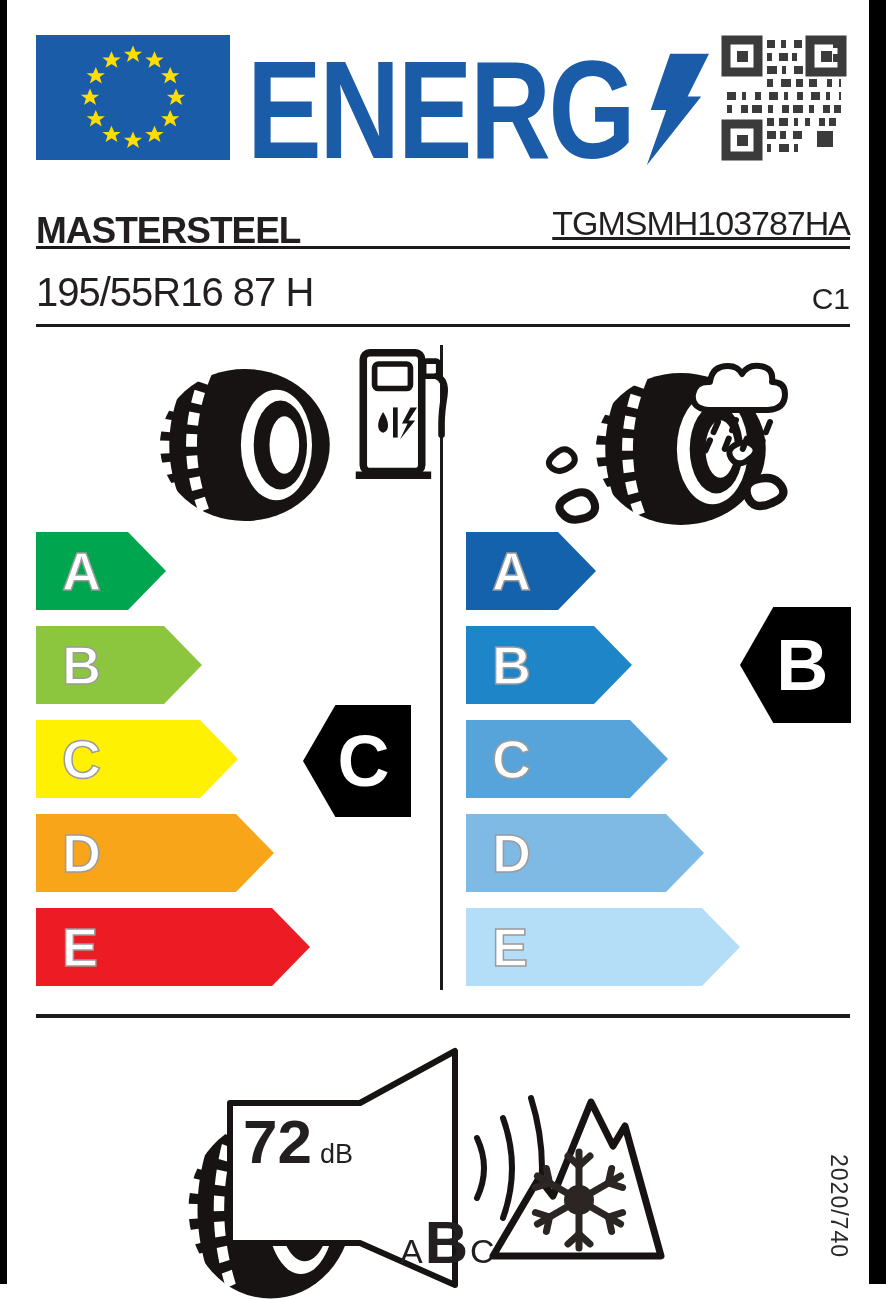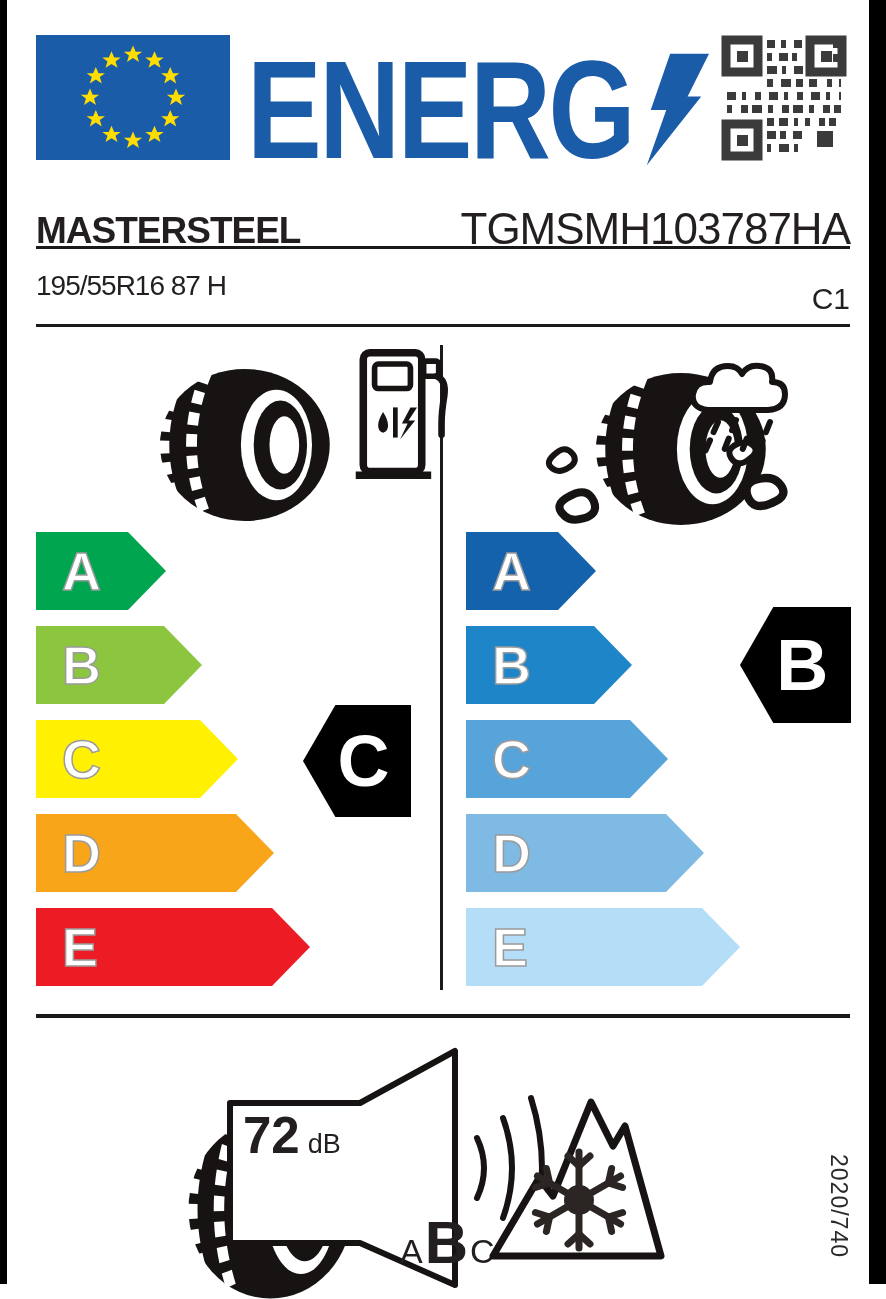--- a/index.html
+++ b/index.html
@@ -3,39 +3,39 @@
 <meta charset="utf-8">
 <style>
   html,body{margin:0;padding:0;background:#ffffff;}
   #label{position:relative;width:886px;height:1299px;background:#fff;overflow:hidden;
          font-family:"Liberation Sans","DejaVu Sans",sans-serif;color:#231f20;}
   .abs{position:absolute;}
   .border-strip{position:absolute;background:#000;}
   .hr{position:absolute;background:#1a1a1a;}
   
   .brand{font-size:37px;font-weight:bold;letter-spacing:-1px;}
-  .code{font-size:44px;font-weight:400;letter-spacing:-1px;}
-  .size-text{font-size:28px;font-weight:400;letter-spacing:-1px;}
+  .code{font-size:34px;font-weight:400;letter-spacing:-1px;text-decoration:underline;}
+  .size-text{font-size:40px;font-weight:400;letter-spacing:-1px;}
   .class-text{font-size:30px;font-weight:400;}
   
   .energ{font-size:140px;font-weight:bold;color:#1b5ca8;letter-spacing:-3px;
          transform:scaleX(0.80);transform-origin:left top;line-height:1;}
   
   .scale-arrow{position:absolute;height:78px;
     clip-path:polygon(0 0, calc(100% - 38px) 0, 100% 50%, calc(100% - 38px) 100%, 0 100%);
     filter:drop-shadow(0 0 1px #888);}
   .scale-letter{position:absolute;left:26px;top:50%;transform:translateY(-50%);
     font-size:54px;font-weight:bold;color:#fff;-webkit-text-stroke:1.5px #9b9b9b;line-height:1;}
   .rating-arrow{position:absolute;background:#000;
     clip-path:polygon(0 50%, 30% 0, 100% 0, 100% 100%, 30% 100%);}
   .rating-letter{position:absolute;left:56%;top:50%;transform:translate(-50%,-50%);
     font-size:72px;font-weight:bold;color:#fff;line-height:1;}
   
   .db-box{display:flex;align-items:baseline;gap:8px;}
-  .db-val{font-size:51px;font-weight:bold;}
+  .db-val{font-size:62px;font-weight:bold;}
   .db-unit{font-size:27px;font-weight:400;}
   .abc-row{display:flex;align-items:baseline;gap:2px;}
   .abc-side{font-size:34px;font-weight:400;}
   .abc-mid{font-size:60px;font-weight:bold;}
   .reg-text{font-size:23px;letter-spacing:1px;white-space:nowrap;color:#2a2a2a;}
   svg{display:block;}
 </style>
 </head>
 <body>
 

